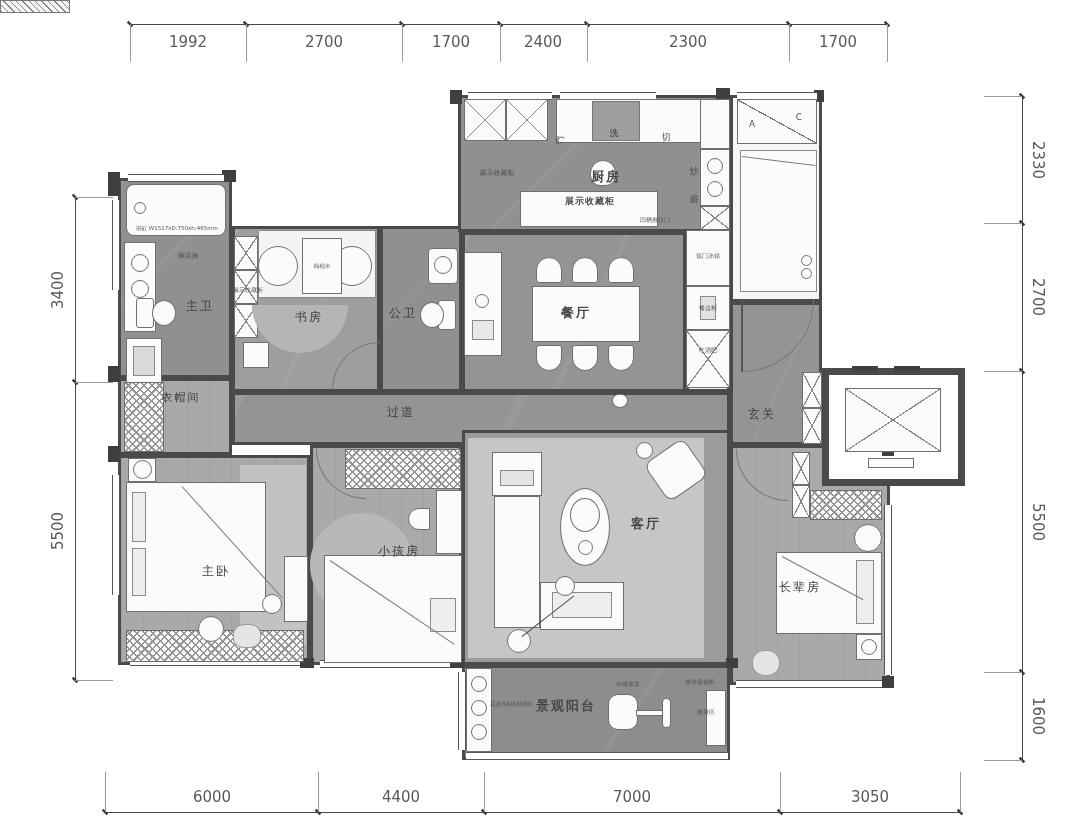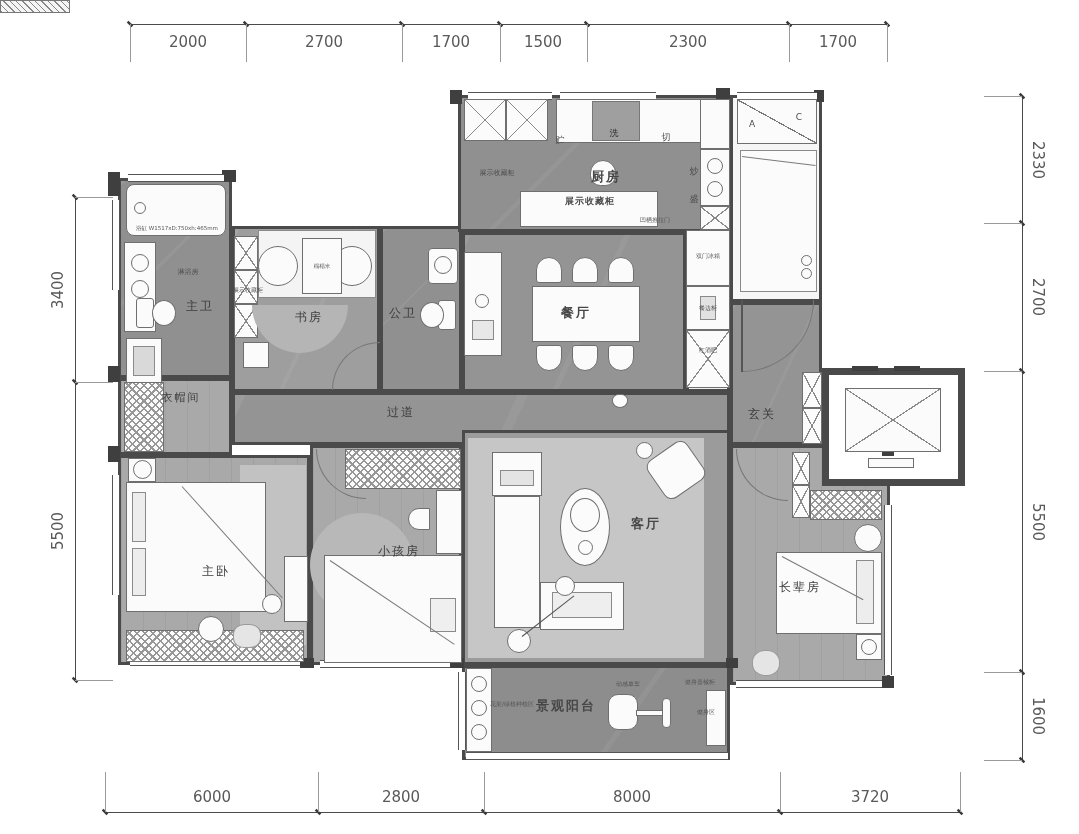--- a/index.html
+++ b/index.html
@@ -51,42 +51,42 @@
   <div class="tk" style="left:587px;top:24px;"></div>
   <div class="tk" style="left:789px;top:24px;"></div>
   <div class="tk" style="left:887px;top:24px;"></div>
   <div class="ext-v" style="left:130px;top:24px;height:38px;"></div>
   <div class="ext-v" style="left:246px;top:24px;height:38px;"></div>
   <div class="ext-v" style="left:402px;top:24px;height:38px;"></div>
   <div class="ext-v" style="left:500px;top:24px;height:38px;"></div>
   <div class="ext-v" style="left:587px;top:24px;height:38px;"></div>
   <div class="ext-v" style="left:789px;top:24px;height:38px;"></div>
   <div class="ext-v" style="left:887px;top:24px;height:38px;"></div>
-  <div class="dimlbl" style="left:188px;top:42px;">2000</div>
+  <div class="dimlbl" style="left:188px;top:42px;">1992</div>
   <div class="dimlbl" style="left:324px;top:42px;">2700</div>
   <div class="dimlbl" style="left:451px;top:42px;">1700</div>
-  <div class="dimlbl" style="left:543px;top:42px;">1500</div>
+  <div class="dimlbl" style="left:543px;top:42px;">2400</div>
   <div class="dimlbl" style="left:688px;top:42px;">2300</div>
   <div class="dimlbl" style="left:838px;top:42px;">1700</div>
 
   <div class="dline-h" style="left:105px;top:812px;width:855px;"></div>
   <div class="tk" style="left:105px;top:812px;"></div>
   <div class="tk" style="left:318px;top:812px;"></div>
   <div class="tk" style="left:484px;top:812px;"></div>
   <div class="tk" style="left:780px;top:812px;"></div>
   <div class="tk" style="left:960px;top:812px;"></div>
   <div class="ext-v" style="left:105px;top:772px;height:40px;"></div>
   <div class="ext-v" style="left:318px;top:772px;height:40px;"></div>
   <div class="ext-v" style="left:484px;top:772px;height:40px;"></div>
   <div class="ext-v" style="left:780px;top:772px;height:40px;"></div>
   <div class="ext-v" style="left:960px;top:772px;height:40px;"></div>
   <div class="dimlbl" style="left:212px;top:797px;">6000</div>
-  <div class="dimlbl" style="left:401px;top:797px;">2800</div>
-  <div class="dimlbl" style="left:632px;top:797px;">8000</div>
-  <div class="dimlbl" style="left:870px;top:797px;">3720</div>
+  <div class="dimlbl" style="left:401px;top:797px;">4400</div>
+  <div class="dimlbl" style="left:632px;top:797px;">7000</div>
+  <div class="dimlbl" style="left:870px;top:797px;">3050</div>
 
   <div class="dline-v" style="left:75px;top:197px;height:483px;"></div>
   <div class="tk" style="left:75px;top:197px;"></div>
   <div class="tk" style="left:75px;top:382px;"></div>
   <div class="tk" style="left:75px;top:680px;"></div>
   <div class="ext-h" style="left:75px;top:197px;width:38px;"></div>
   <div class="ext-h" style="left:75px;top:382px;width:38px;"></div>
   <div class="ext-h" style="left:75px;top:680px;width:38px;"></div>
   <div class="dimlbl rl" style="left:58px;top:290px;">3400</div>
   <div class="dimlbl rl" style="left:58px;top:531px;">5500</div>
@@ -297,21 +297,21 @@
 
   <div class="sml" style="left:590px;top:201px;font-size:9px;font-weight:bold;letter-spacing:1px;">展示收藏柜</div>
   <div class="sml" style="left:497px;top:173px;">展示收藏柜</div>
   <div class="sml tiny" style="left:248px;top:290px;">展示收藏柜</div>
   <div class="sml tiny" style="left:322px;top:266px;font-size:5.5px;">榻榻米</div>
   <div class="sml tiny" style="left:655px;top:220px;">凹槽推拉门</div>
   <div class="sml tiny" style="left:708px;top:256px;">双门冰箱</div>
   <div class="sml tiny" style="left:708px;top:308px;">餐边柜</div>
   <div class="sml tiny" style="left:708px;top:350px;">红酒吧</div>
   <div class="sml tiny" style="left:177px;top:228px;font-size:5.5px;">浴缸 W1517xD:750xh:465mm</div>
-  <div class="sml" style="left:188px;top:272px;">淋浴房</div>
+  <div class="sml" style="left:188px;top:256px;">淋浴房</div>
   <div class="sml tiny" style="left:512px;top:704px;">花架/绿植种植区</div>
   <div class="sml tiny" style="left:628px;top:684px;">动感单车</div>
   <div class="sml tiny" style="left:700px;top:682px;">健身器械柜</div>
   <div class="sml tiny" style="left:706px;top:712px;">健身区</div>
 
   <div class="sml" style="left:560px;top:140px;font-size:9px;">贮</div>
   <div class="sml" style="left:614px;top:133px;font-size:9px;color:#2e2e2e;">洗</div>
   <div class="sml" style="left:666px;top:137px;font-size:9px;">切</div>
   <div class="sml" style="left:694px;top:171px;font-size:9px;">炒</div>
   <div class="sml" style="left:694px;top:199px;font-size:9px;">盛</div>

